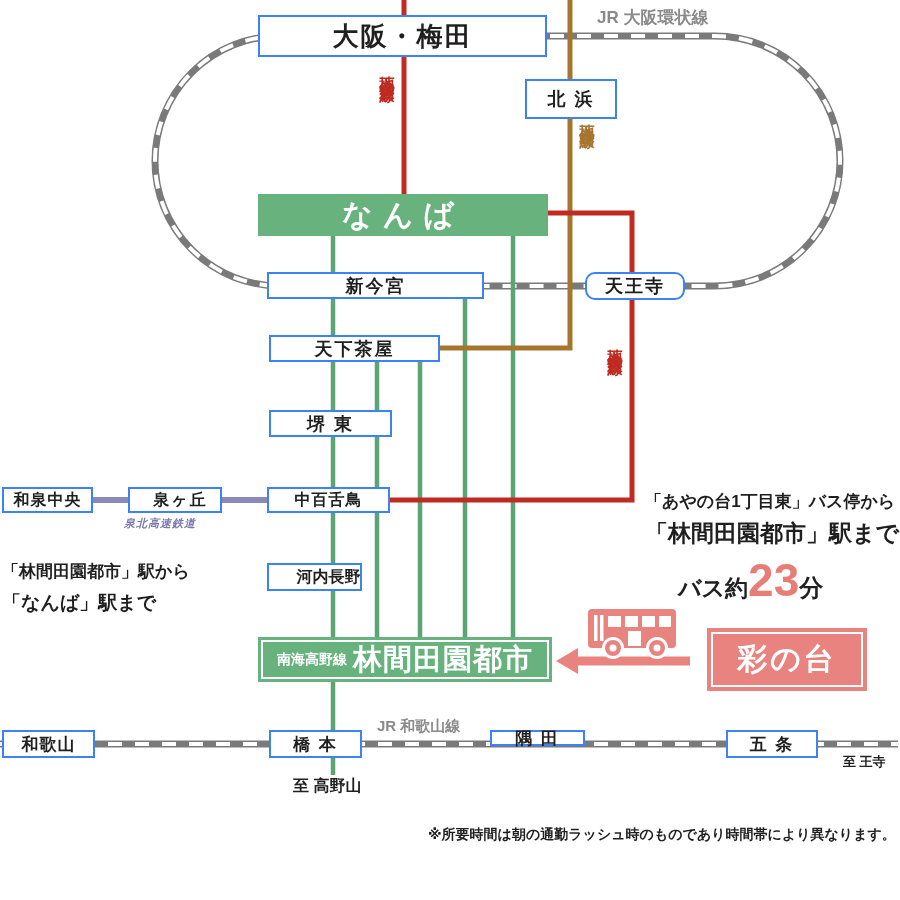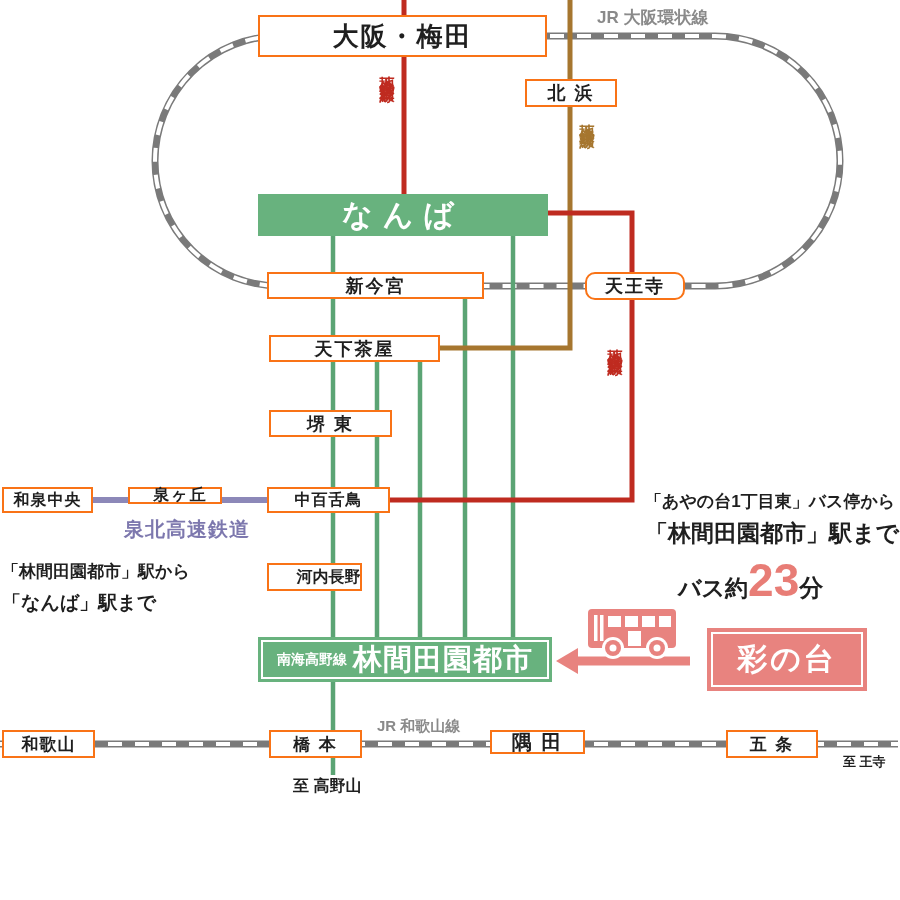--- a/index.html
+++ b/index.html
@@ -1,20 +1,20 @@
 <!DOCTYPE html>
 <html><head>
 <meta charset="utf-8">
 <style>
   html,body{margin:0;padding:0;background:#fff;}
   body{width:900px;height:900px;overflow:hidden;position:relative;
        font-family:"Liberation Sans","DejaVu Sans",sans-serif;font-weight:bold;}
   #stage{position:absolute;left:0;top:0;width:900px;height:900px;}
   svg.rails{position:absolute;left:0;top:0;}
-  .box{position:absolute;background:#fff;border:2px solid #f97316;color:#1f1f1f;
+  .box{position:absolute;background:#fff;border:2px solid #3b82f6;color:#1f1f1f;
        display:flex;align-items:center;justify-content:center;
        font-weight:bold;letter-spacing:2px;box-sizing:border-box;white-space:nowrap;}
   .box.green{background:#68b27e;border-color:#68b27e;color:#fff;}
   .box.green-double{background:#68b27e;border:3px solid #68b27e;
        box-shadow:inset 0 0 0 2px #fff;color:#fff;}
   .box.salmon-double{background:#e8837f;border:4px solid #e8837f;
        box-shadow:inset 0 0 0 2px #fff;color:#fff;}
   .lbl{position:absolute;white-space:nowrap;font-weight:bold;}
   .vert{writing-mode:vertical-rl;text-orientation:upright;letter-spacing:2px;}
   .red{color:#bf2b20;}
@@ -79,59 +79,60 @@
       <rect x="659" y="616" width="12" height="11" fill="#ffffff"></rect>
       <rect x="628" y="631" width="13" height="15" fill="#ffffff"></rect>
       <circle cx="613" cy="648" r="8" fill="#e8837f"></circle>
       <circle cx="613" cy="648" r="3.5" fill="#ffffff"></circle>
       <circle cx="657" cy="648" r="8" fill="#e8837f"></circle>
       <circle cx="657" cy="648" r="3.5" fill="#ffffff"></circle>
     </g>
   </svg>
 
   <div class="box" style="left:258px;top:15px;width:289px;height:42px;font-size:26px;">大阪・梅田</div>
-  <div class="box" style="left:525px;top:79px;width:92px;height:28px;font-size:18px;">北 浜</div>
+  <div class="box" style="left:525px;top:79px;width:92px;height:40px;font-size:18px;">北 浜</div>
   <div class="box green" style="left:258px;top:194px;width:290px;height:42px;font-size:30px;letter-spacing:10px;">なんば</div>
   <div class="box" style="left:267px;top:272px;width:217px;height:27px;font-size:18px;">新今宮</div>
   <div class="box" style="left:585px;top:272px;width:100px;height:28px;font-size:18px;border-radius:10px;">天王寺</div>
   <div class="box" style="left:269px;top:335px;width:171px;height:27px;font-size:18px;">天下茶屋</div>
   <div class="box" style="left:269px;top:410px;width:123px;height:27px;font-size:18px;">堺 東</div>
   <div class="box" style="left:2px;top:487px;width:91px;height:26px;font-size:16px;letter-spacing:1px;">和泉中央</div>
-  <div class="box" style="left:128px;top:487px;width:94px;height:17px;font-size:16px;padding-left:11px;">泉ヶ丘</div>
+  <div class="box" style="left:128px;top:487px;width:94px;height:26px;font-size:16px;padding-left:11px;">泉ヶ丘</div>
   <div class="box" style="left:267px;top:487px;width:123px;height:26px;font-size:16px;letter-spacing:1px;">中百舌鳥</div>
   <div class="box" style="left:267px;top:563px;width:95px;height:28px;font-size:16px;letter-spacing:0;padding-left:28px;">河内長野</div>
 
   <div class="box salmon-double" style="left:707px;top:628px;width:160px;height:63px;font-size:30px;letter-spacing:3px;">彩の台</div>
 
   <div class="box green-double" style="left:258px;top:637px;width:294px;height:45px;">
     <span style="font-size:14px;margin-right:6px;letter-spacing:0;">南海高野線</span>
     <span style="font-size:29px;letter-spacing:1px;">林間田園都市</span>
   </div>
 
   <div class="box" style="left:2px;top:730px;width:93px;height:28px;font-size:17px;letter-spacing:1px;">和歌山</div>
   <div class="box" style="left:269px;top:730px;width:93px;height:28px;font-size:17px;">橋 本</div>
-  <div class="box" style="left:490px;top:730px;width:95px;height:24px;font-size:20px;">隅 田</div>
+  <div class="box" style="left:490px;top:730px;width:95px;height:16px;font-size:17px;">隅 田</div>
   <div class="box" style="left:726px;top:730px;width:92px;height:28px;font-size:17px;">五 条</div>
 
   <div class="lbl gray" style="left:597px;top:6px;font-size:17px;">JR 大阪環状線</div>
   <div class="lbl vert red" style="left:377px;top:64px;font-size:15px;">地下鉄御堂筋線</div>
   <div class="lbl vert brown" style="left:577px;top:112px;font-size:15px;">地下鉄堺筋線</div>
   <div class="lbl vert red" style="left:605px;top:337px;font-size:15px;">地下鉄御堂筋線</div>
-  <div class="lbl purple" style="left:124px;top:516px;font-size:20px;letter-spacing:1px;">泉北高速鉄道</div>
+  <div class="lbl purple" style="left:124px;top:516px;font-size:11px;letter-spacing:1px;font-style:italic;">泉北高速鉄道</div>
   <div class="lbl gray" style="left:377px;top:717px;font-size:15px;">JR 和歌山線</div>
   <div class="lbl black" style="left:843px;top:753px;font-size:13px;">至 王寺</div>
   <div class="lbl black" style="left:293px;top:776px;font-size:16px;">至 高野山</div>
 
   <div class="infoblock" style="left:2px;top:560px;">
     <div class="l1">「林間田園都市」駅から</div>
     <div style="font-size:19px;margin-top:7px;">「なんば」駅まで</div>
   </div>
 
   <div class="infoblock" style="left:645px;top:490px;">
     <div class="l1">「あやの台1丁目東」バス停から</div>
     <div style="font-size:23px;margin-top:5px;">「林間田園都市」駅まで</div>
     <div style="margin-top:4px;margin-left:33px;">
       <span style="font-size:23px;">バス約</span><span class="salmon big-number">23</span><span class="timeunit black">分</span>
     </div>
   </div>
 
+  <div class="lbl black" style="left:428px;top:826px;font-size:14px;">※所要時間は朝の通勤ラッシュ時のものであり時間帯により異なります。</div>
 
 </div>
 
 </body></html>

